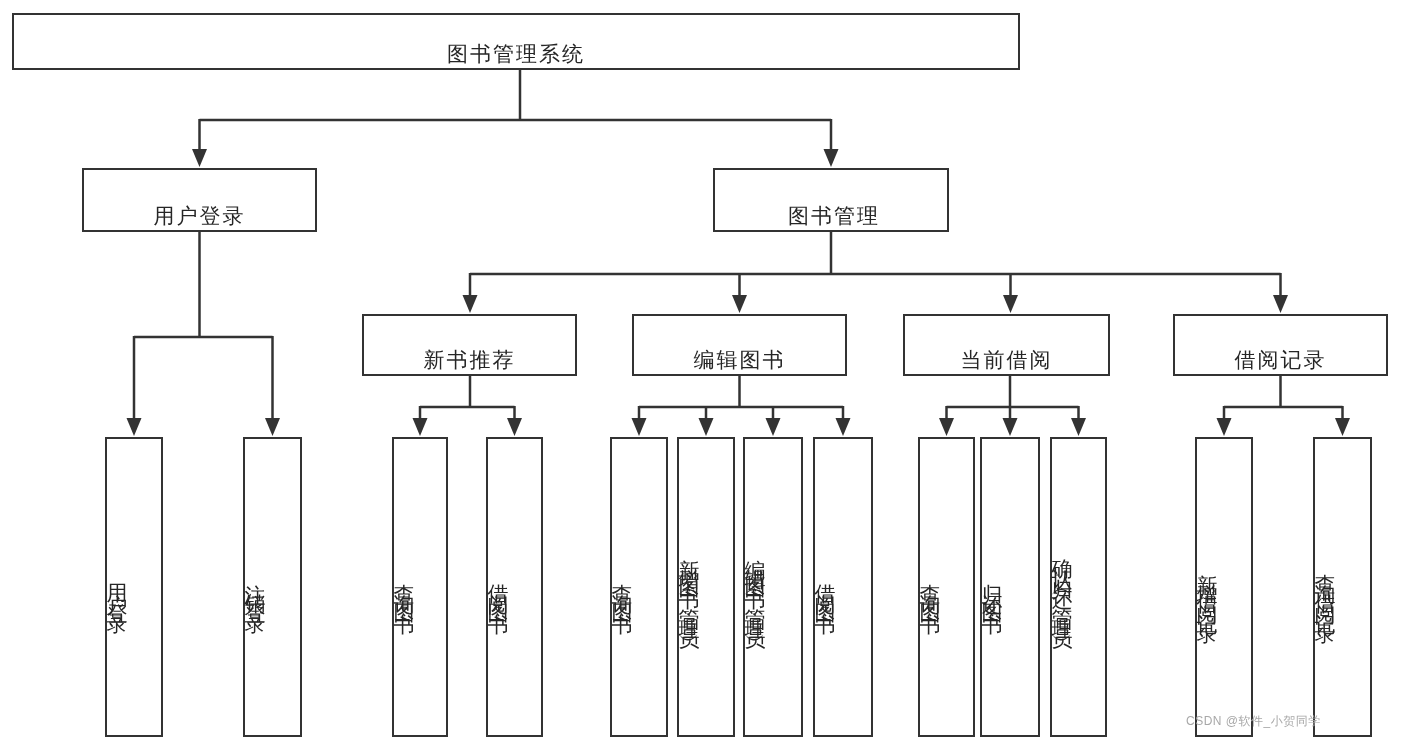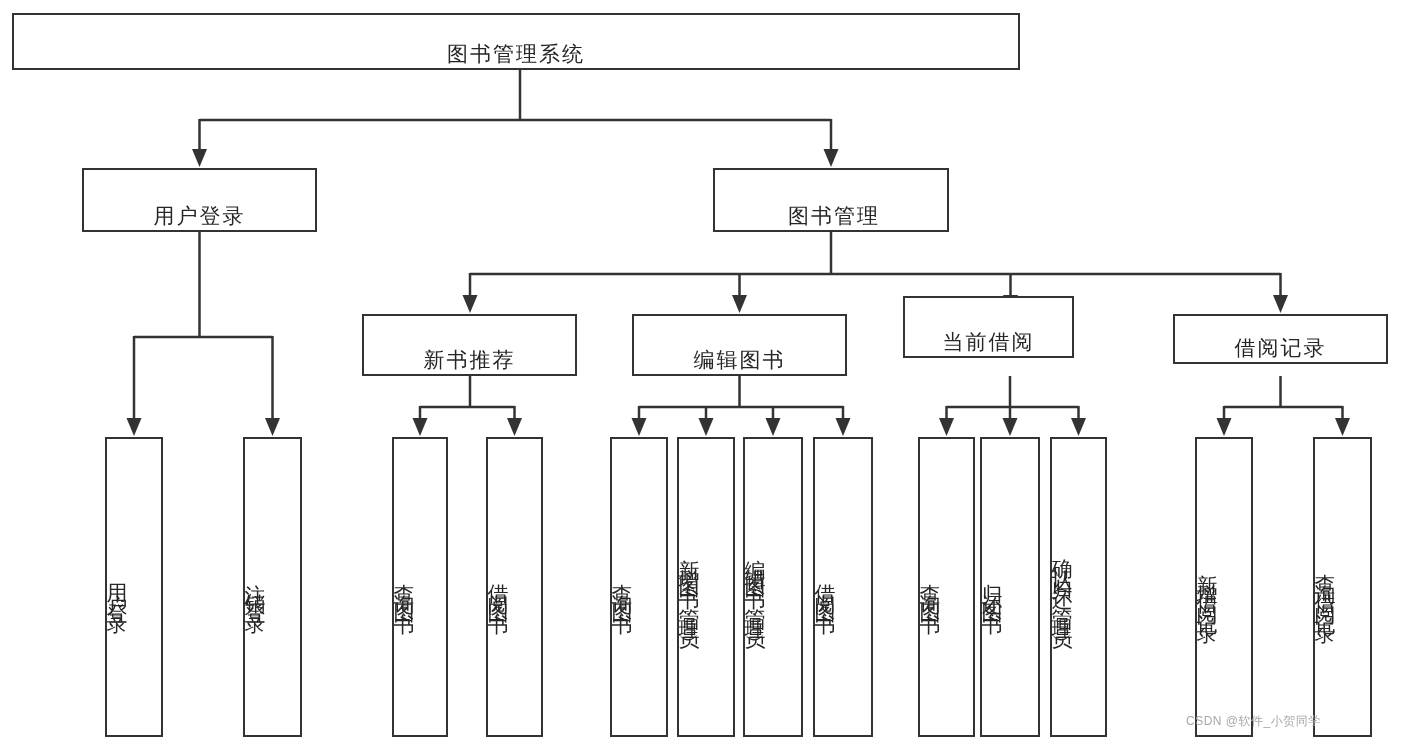--- a/index.html
+++ b/index.html
@@ -120,24 +120,24 @@
   <div class="box hlabel" style="left:713px;top:168px;width:236px;height:64px;padding-left:6px;">
     <span>图书管理</span>
   </div>
 
   <div class="box hlabel" style="left:362px;top:314px;width:215px;height:62px;">
     <span>新书推荐</span>
   </div>
   <div class="box hlabel" style="left:632px;top:314px;width:215px;height:62px;">
     <span>编辑图书</span>
   </div>
-  <div class="box hlabel" style="left:903px;top:296px;width:171px;height:62px;">
+  <div class="box hlabel" style="left:903px;top:314px;width:207px;height:62px;">
     <span>当前借阅</span>
   </div>
-  <div class="box hlabel" style="left:1173px;top:314px;width:215px;height:50px;">
+  <div class="box hlabel" style="left:1173px;top:314px;width:215px;height:62px;">
     <span>借阅记录</span>
   </div>
 
   <div class="box leaf" style="left:105px;top:437px;width:58px;height:300px;">用户登录</div>
   <div class="box leaf" style="left:243px;top:437px;width:59px;height:300px;">注销登录</div>
 
   <div class="box leaf" style="left:392px;top:437px;width:56px;height:300px;">查询图书</div>
   <div class="box leaf" style="left:486px;top:437px;width:57px;height:300px;">借阅图书</div>
 
   <div class="box leaf" style="left:610px;top:437px;width:58px;height:300px;">查询图书</div>

